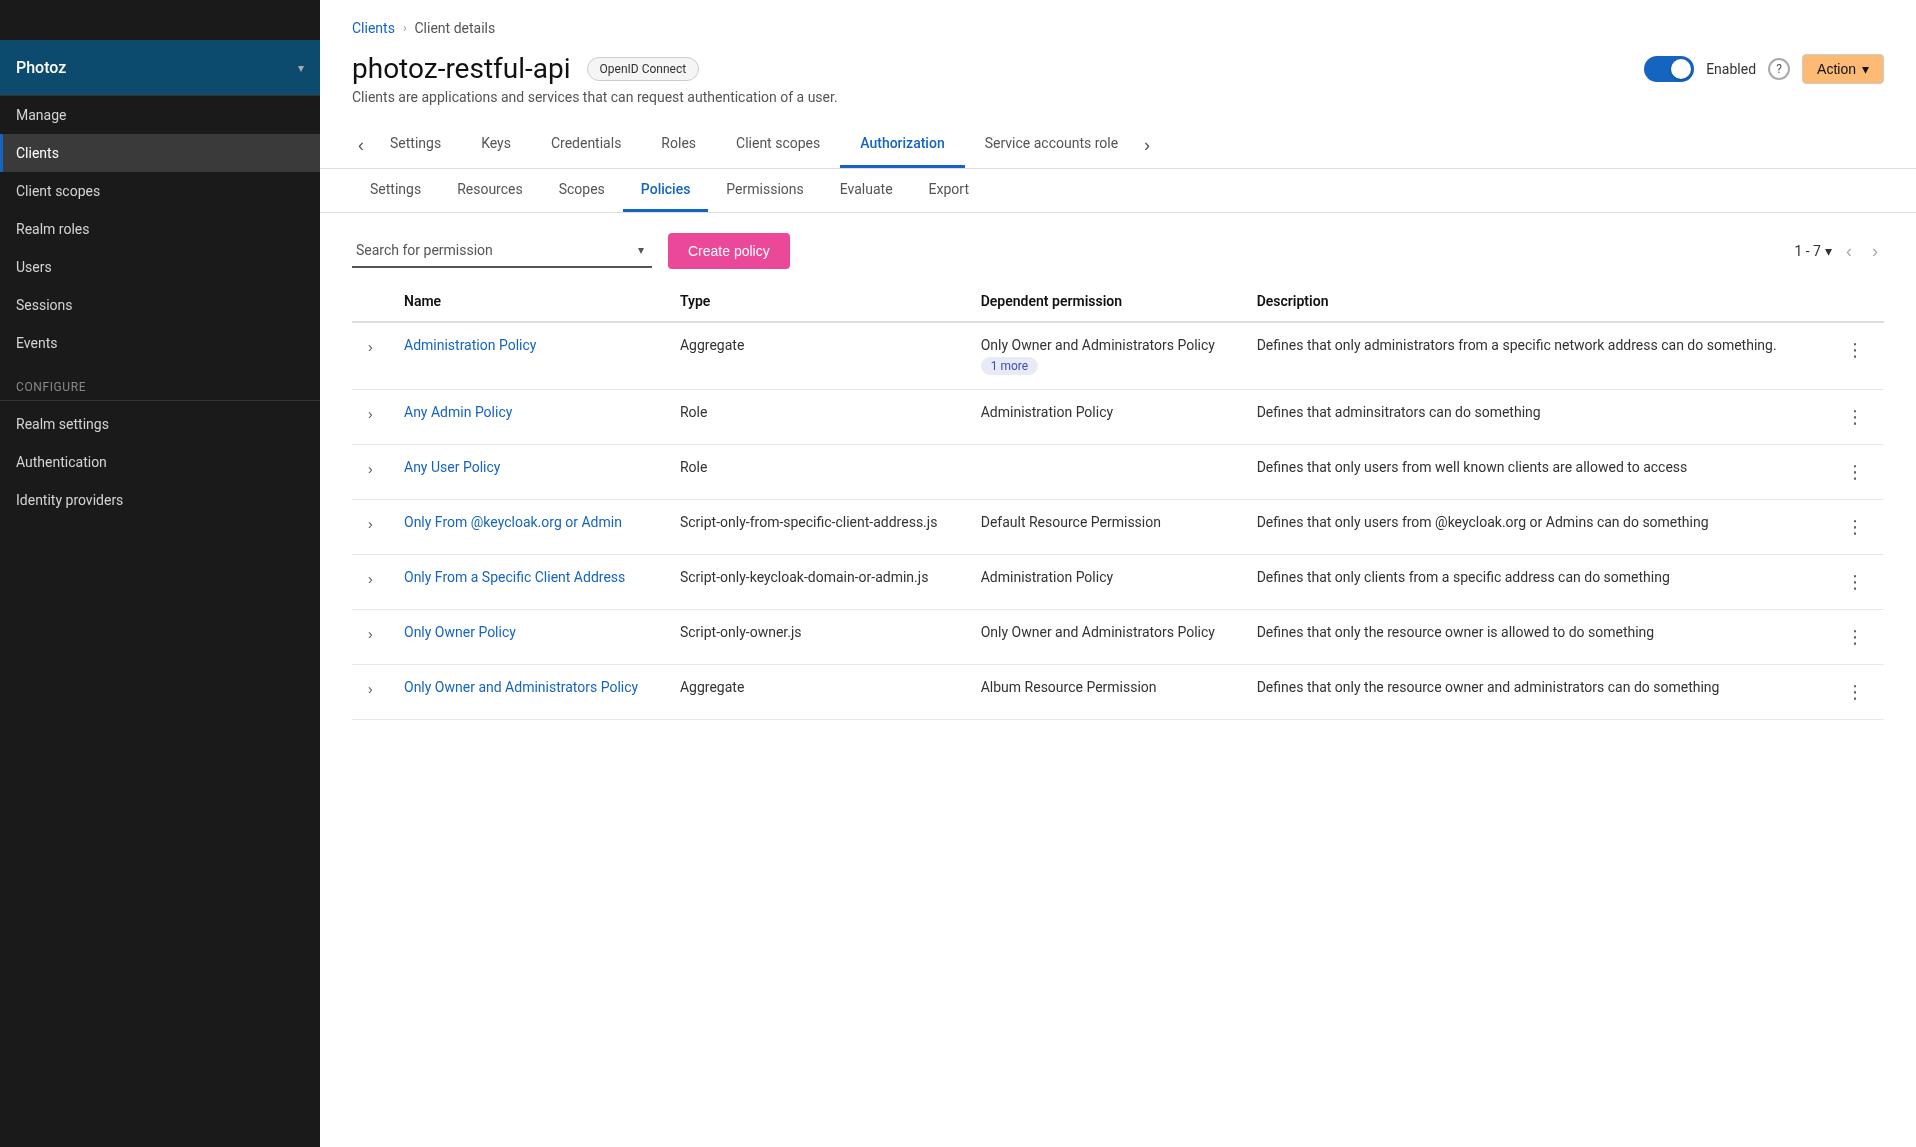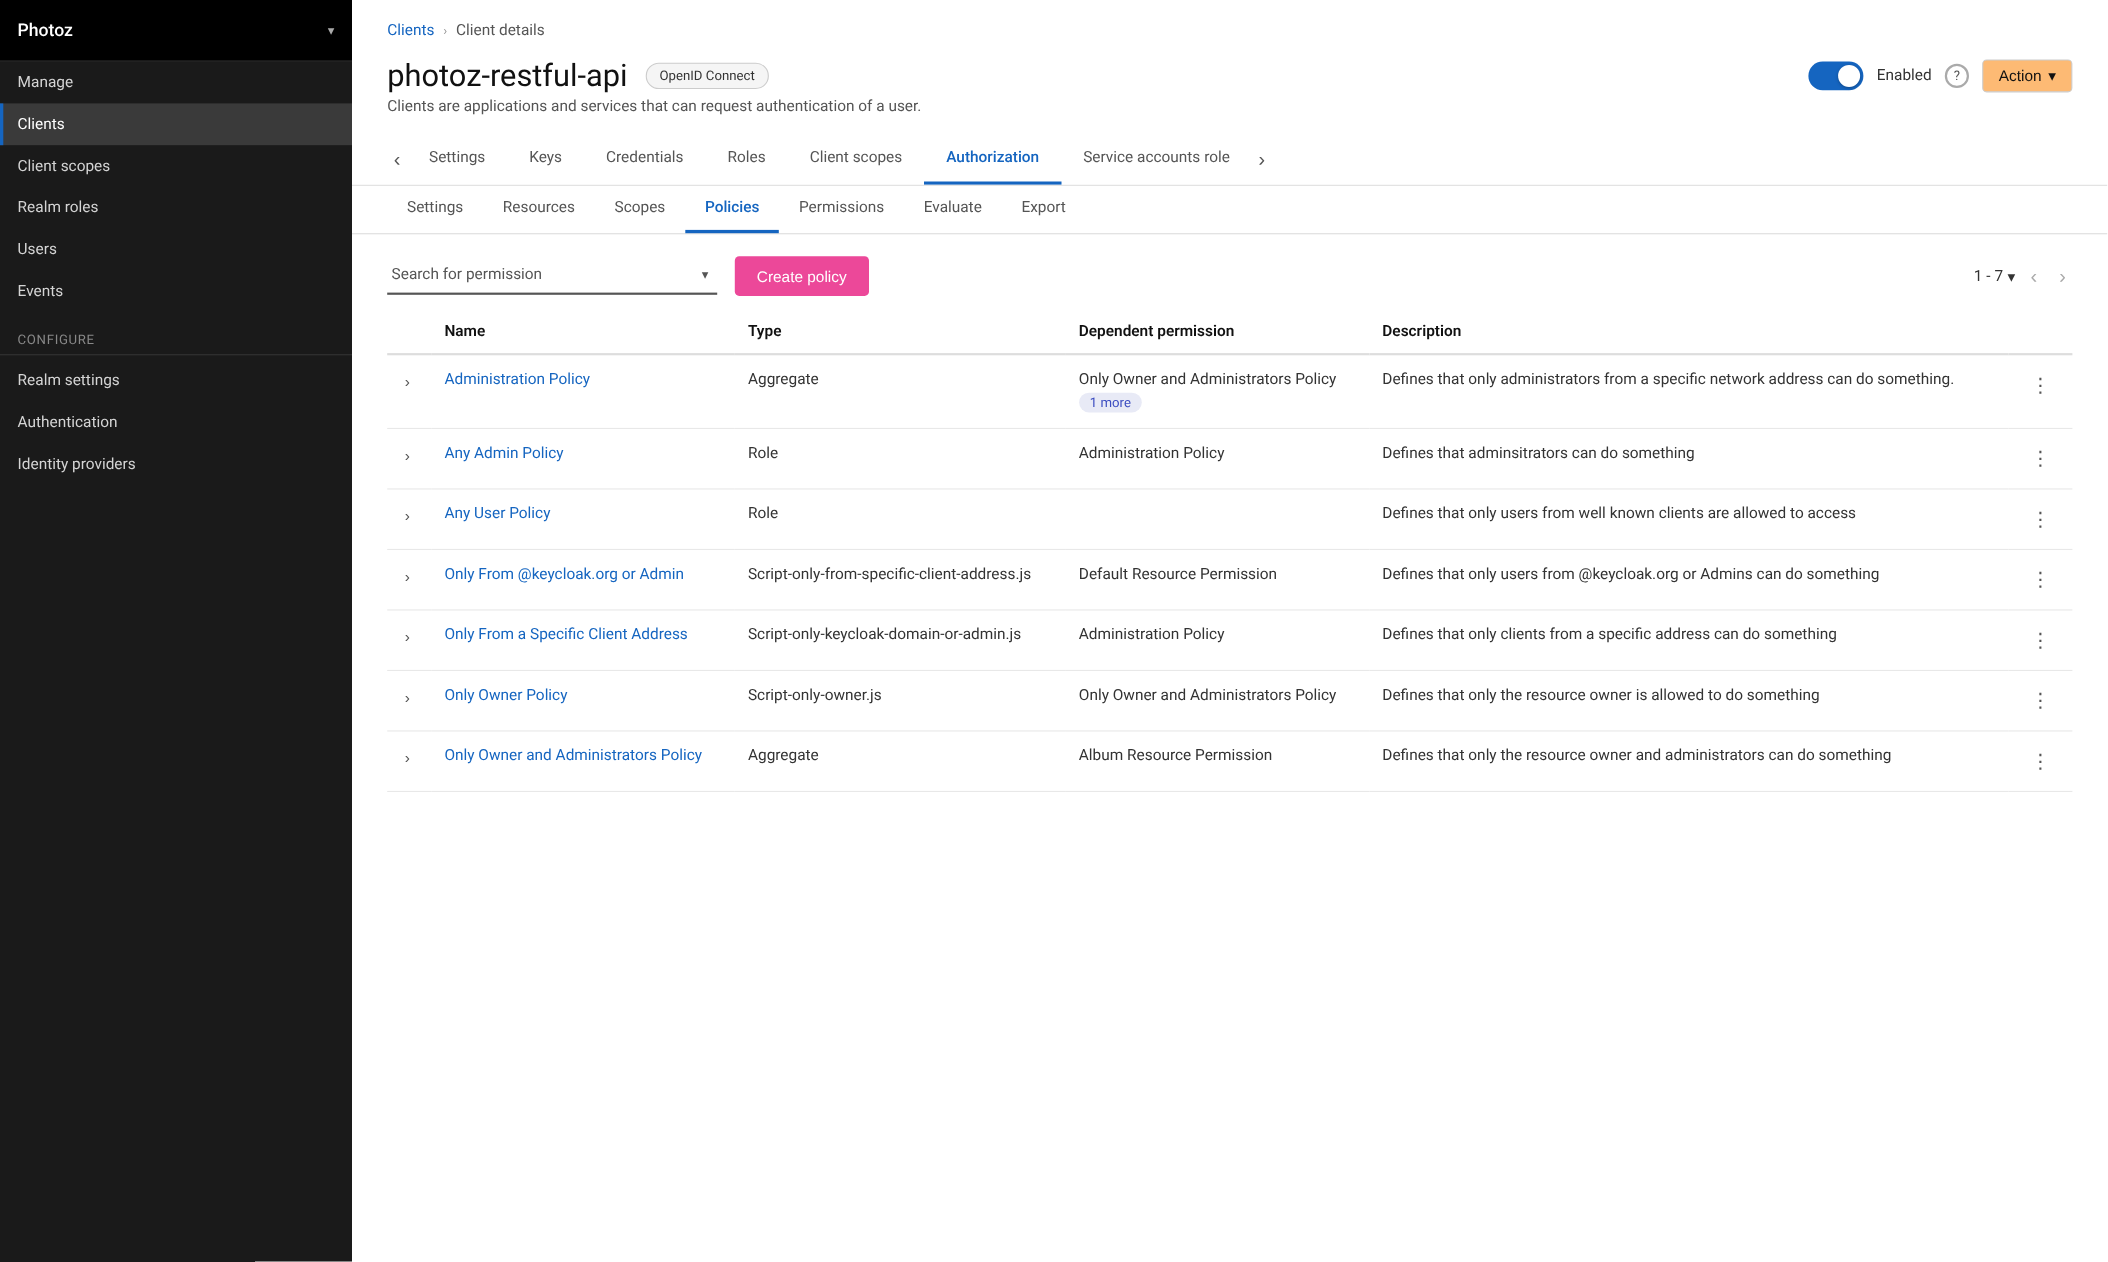--- a/index.html
+++ b/index.html
@@ -10,27 +10,28 @@
       width: 320px;
       min-width: 320px;
       background: #1a1a1a;
       color: #d4d4d4;
       display: flex;
       flex-direction: column;
       height: 100vh;
       overflow-y: auto;
     }
     .sidebar-header {
-      background: #000000;
+      background: #0c4a6e;
       padding: 10px 16px;
       display: flex;
       align-items: center;
       justify-content: space-between;
       border-bottom: 1px solid #333;
       min-height: 56px;
+      margin-top: 40px;
     }
     .sidebar-header-title {
       color: #fff;
       font-size: 16px;
       font-weight: 500;
     }
     .sidebar-header-chevron {
       color: #aaa;
       font-size: 12px;
     }
@@ -258,21 +259,21 @@
       margin-left: auto;
       display: flex;
       align-items: center;
       gap: 8px;
       font-size: 14px;
       color: #333;
     }
     .pagination-range {
       cursor: pointer;
       display: flex;
-      align-items: flex-start;
+      align-items: flex-end;
       gap: 4px;
     }
     .pagination-arrow {
       background: none;
       border: none;
       cursor: pointer;
       font-size: 18px;
       color: #aaa;
       padding: 2px 6px;
     }
@@ -353,20 +354,21 @@
     <span class="sidebar-header-title">Photoz</span>
     <span class="sidebar-header-chevron">▾</span>
   </div>
 
   <div id="sidebar-items-container">
       <div class="sidebar-item">Manage</div>
       <div class="sidebar-item active">Clients</div>
       <div class="sidebar-item">Client scopes</div>
       <div class="sidebar-item">Realm roles</div>
       <div class="sidebar-item">Users</div>
+      <div class="sidebar-item">Sessions</div>
       <div class="sidebar-item">Events</div>
       <div class="sidebar-section-label">Configure</div>
       <div style="height: 1px; background: rgb(51, 51, 51); margin: 0px 0px 4px;"></div>
       <div class="sidebar-item">Realm settings</div>
       <div class="sidebar-item">Authentication</div>
       <div class="sidebar-item">Identity providers</div>
     </div>
 </div>
 
 <div class="main">

